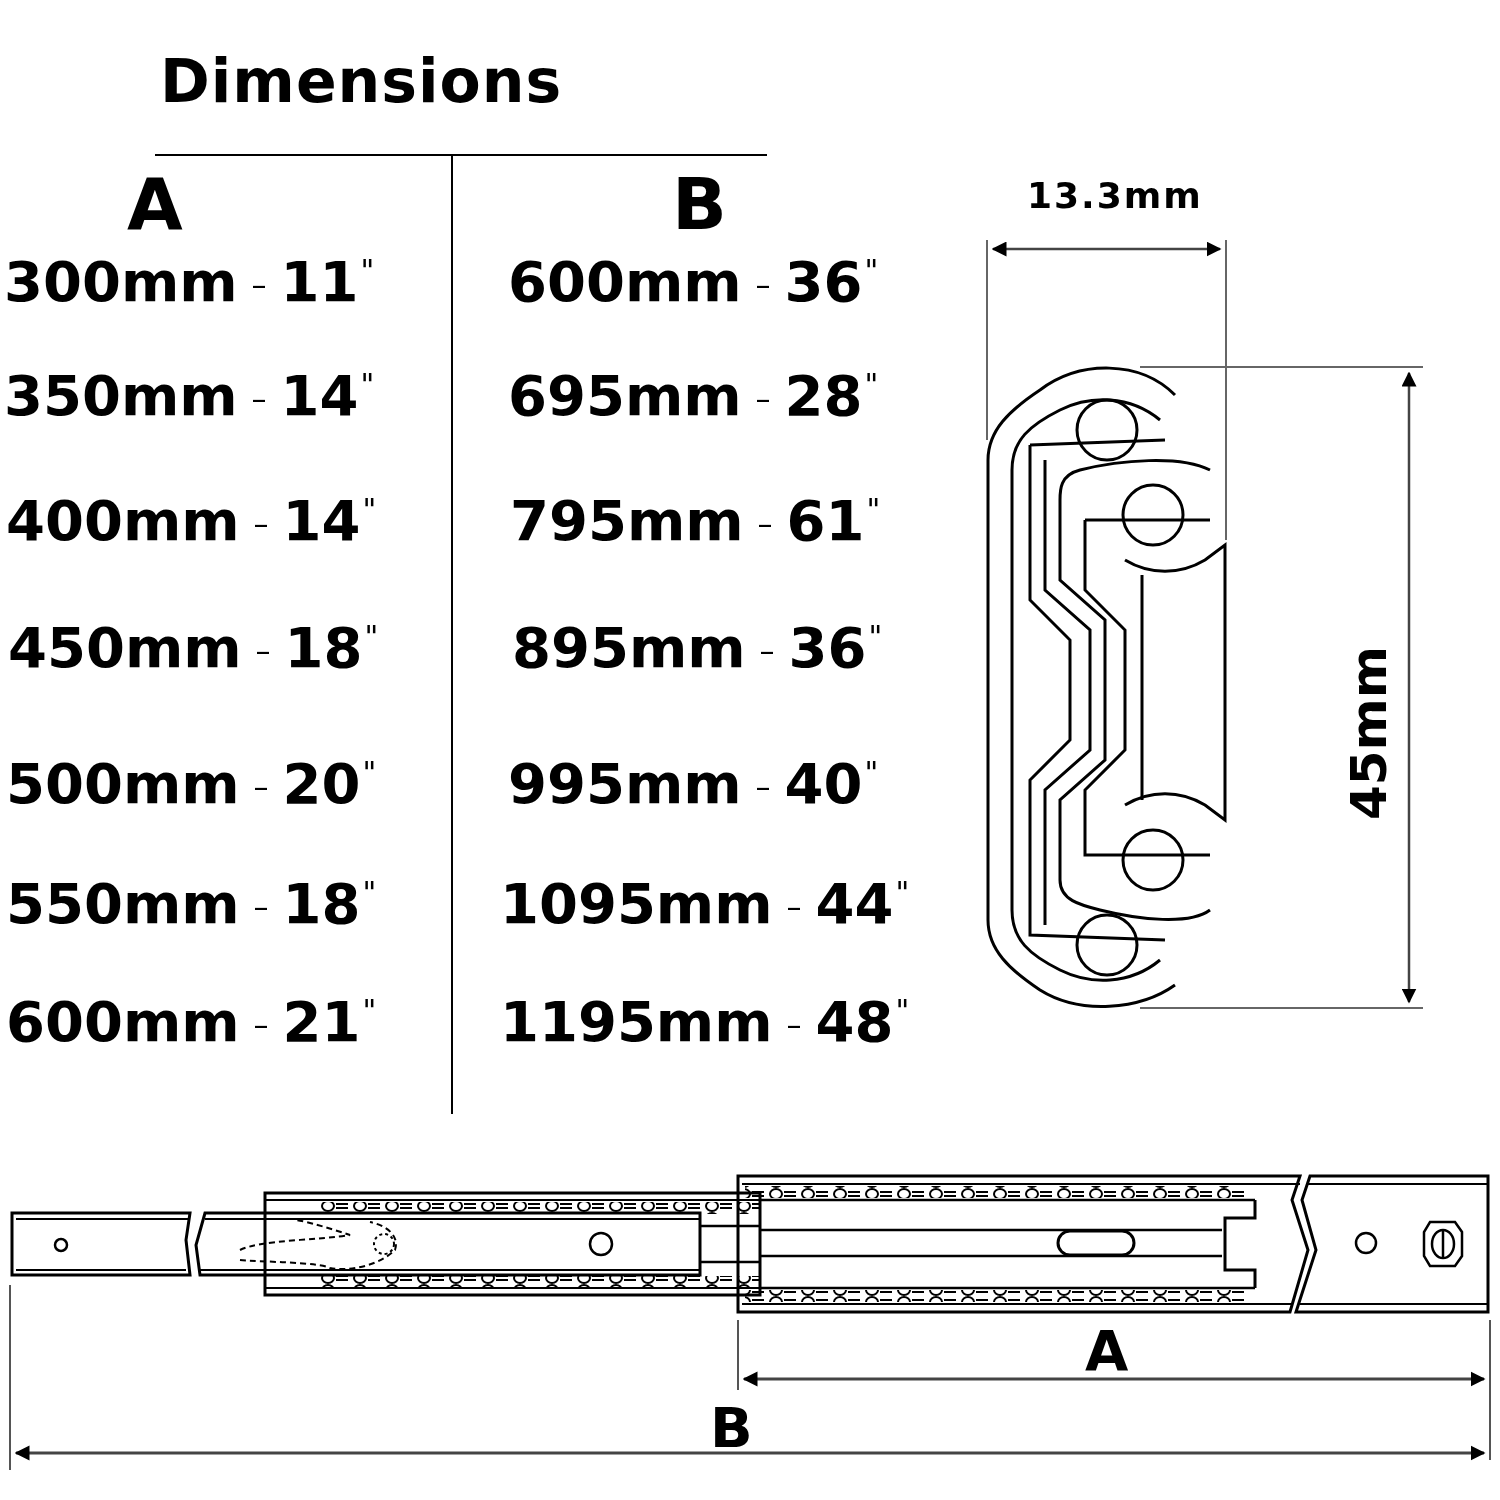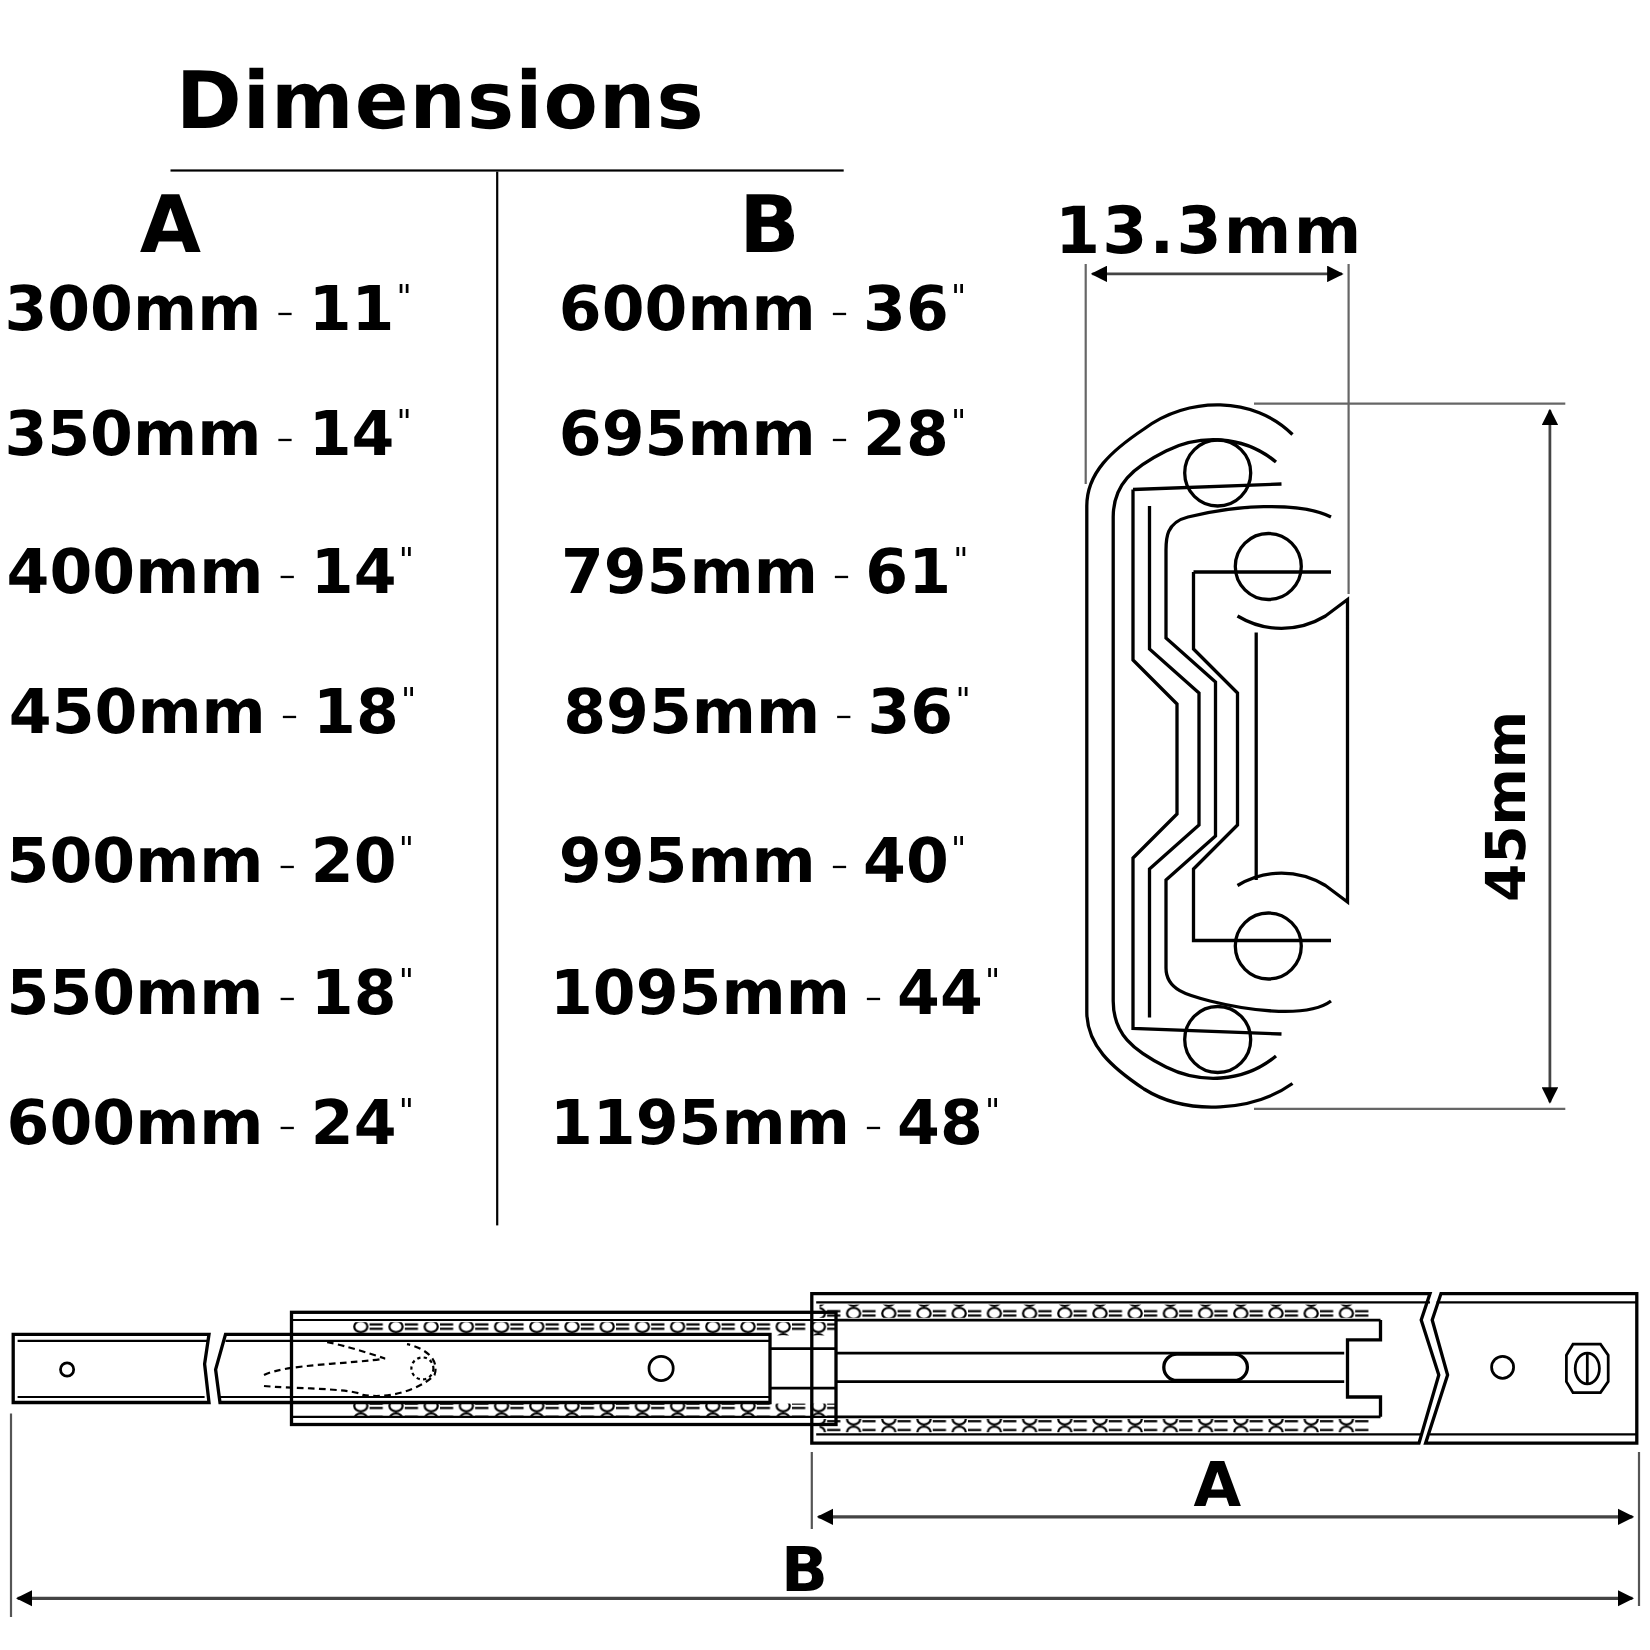--- a/index.html
+++ b/index.html
@@ -1,18 +1,18 @@
 <!DOCTYPE html>
 <html><head>
   <meta charset="utf-8">
   <style>
     html, body { margin: 0; padding: 0; background: #ffffff; }
     body { width: 1500px; height: 1500px; position: relative; overflow: hidden;
            font-family: "DejaVu Sans", sans-serif; color: #000; }
-    .title { position: absolute; left: 160px; top: 36px; font-size: 72px; font-weight: bold;
+    .title { position: absolute; left: 160px; top: 26px; font-size: 60px; font-weight: bold;
              letter-spacing: 1px; line-height: 110px; }
     .hline { position: absolute; left: 155px; top: 154px; width: 612px; height: 2px; background: #000; }
     .vline { position: absolute; left: 451px; top: 156px; width: 2px; height: 958px; background: #000; }
     .col-head { position: absolute; top: 162px; font-size: 72px; font-weight: bold; line-height: 84px; }
     .col-a-head { left: 127px; }
     .col-b-head { left: 672px; }
     .row { position: absolute; font-size: 56px; font-weight: bold; line-height: 66px; white-space: nowrap; }
     .row .dash { font-size: 30px; font-weight: normal; margin: 0 14px; vertical-align: 6px; }
     .row .inch { font-size: 30px; font-weight: normal; vertical-align: 20px; margin-left: 2px; }
     .lbl { position: absolute; font-weight: bold; }
@@ -27,21 +27,21 @@
 
 <div class="col-head col-a-head">A</div>
 <div class="col-head col-b-head">B</div>
 
 <div class="row" style="left:4px;top:238px"><span>300mm</span><span class="dash">–</span><span>11</span><span class="inch">"</span></div>
 <div class="row" style="left:4px;top:352px"><span>350mm</span><span class="dash">–</span><span>14</span><span class="inch">"</span></div>
 <div class="row" style="left:6px;top:477px"><span>400mm</span><span class="dash">–</span><span>14</span><span class="inch">"</span></div>
 <div class="row" style="left:8px;top:604px"><span>450mm</span><span class="dash">–</span><span>18</span><span class="inch">"</span></div>
 <div class="row" style="left:6px;top:740px"><span>500mm</span><span class="dash">–</span><span>20</span><span class="inch">"</span></div>
 <div class="row" style="left:6px;top:860px"><span>550mm</span><span class="dash">–</span><span>18</span><span class="inch">"</span></div>
-<div class="row" style="left:6px;top:978px"><span>600mm</span><span class="dash">–</span><span>24</span><span class="inch">"</span></div>
+<div class="row" style="left:6px;top:978px"><span>600mm</span><span class="dash">–</span><span>21</span><span class="inch">"</span></div>
 
 <div class="row" style="left:508px;top:238px"><span>600mm</span><span class="dash">–</span><span>36</span><span class="inch">"</span></div>
 <div class="row" style="left:508px;top:352px"><span>695mm</span><span class="dash">–</span><span>28</span><span class="inch">"</span></div>
 <div class="row" style="left:510px;top:477px"><span>795mm</span><span class="dash">–</span><span>61</span><span class="inch">"</span></div>
 <div class="row" style="left:512px;top:604px"><span>895mm</span><span class="dash">–</span><span>36</span><span class="inch">"</span></div>
 <div class="row" style="left:508px;top:740px"><span>995mm</span><span class="dash">–</span><span>40</span><span class="inch">"</span></div>
 <div class="row" style="left:500px;top:860px"><span>1095mm</span><span class="dash">–</span><span>44</span><span class="inch">"</span></div>
 <div class="row" style="left:500px;top:978px"><span>1195mm</span><span class="dash">–</span><span>48</span><span class="inch">"</span></div>
 
 <svg width="1500" height="1500" viewBox="0 0 1500 1500">
@@ -69,21 +69,21 @@
     <path d="M1085,520 L1210,520 M1085,520 L1085,590 L1125,630 L1125,750 L1085,790 L1085,855 L1210,855"></path>
     <path d="M1125,560 C1150,575 1180,575 1205,560 L1225,545 L1225,820 L1205,805 C1180,790 1150,790 1125,805"></path>
     <path d="M1142,575 L1142,800"></path>
 
     <circle cx="1107" cy="430" r="30"></circle>
     <circle cx="1153" cy="515" r="30"></circle>
     <circle cx="1153" cy="860" r="30"></circle>
     <circle cx="1107" cy="945" r="30"></circle>
   </g>
 </svg>
-<div class="lbl" style="left:959px;top:175px;font-size:59px;letter-spacing:2px">13.3mm</div>
+<div class="lbl" style="left:1027px;top:175px;font-size:36px;letter-spacing:2px">13.3mm</div>
 <div class="lbl" style="left:1300px;top:710px;font-size:50px;transform:rotate(-90deg);transform-origin:left top;width:160px;top:820px;left:1340px">45mm</div>
 
 <svg width="1500" height="1500" viewBox="0 0 1500 1500">
   <defs>
     <marker id="arr2" viewBox="0 0 10 10" refX="9" refY="5" markerWidth="5" markerHeight="6" orient="auto-start-reverse">
       <path d="M0,0 L10,5 L0,10 z" fill="#000"></path>
     </marker>
     <pattern id="balls" x="0" y="0" width="32" height="12" patternUnits="userSpaceOnUse">
       <ellipse cx="8" cy="6" rx="6" ry="5" fill="none" stroke="#000" stroke-width="2"></ellipse>
       <line x1="16" y1="4" x2="28" y2="4" stroke="#000" stroke-width="2"></line>

